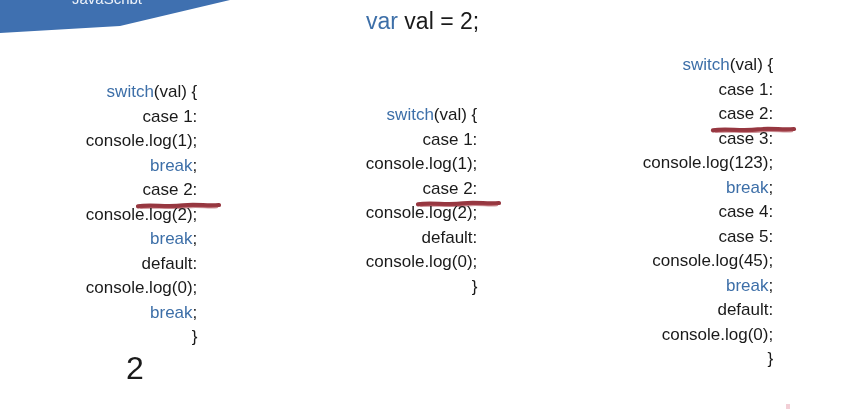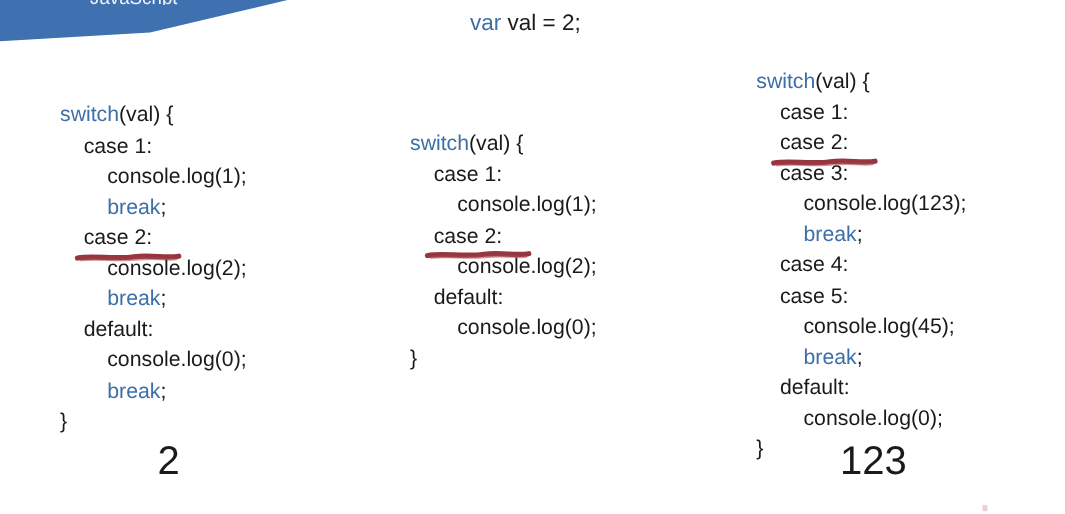--- a/index.html
+++ b/index.html
@@ -37,34 +37,35 @@
     color: #eef3fa;
     white-space: nowrap;
     overflow: hidden;
     height: 13px;
     line-height: 15px;
   }
 
   
   #decl {
     position: absolute;
-    left: 376px;
+    left: 366px;
     top: 8px;
-    font-size: 18px;
+    font-size: 23px;
     color: #1a1a1a;
     white-space: pre;
   }
 
   
   .code-block {
     position: absolute;
     font-size: 17px;
     line-height: 24.5px;
     color: #1a1a1a;
     white-space: pre;
+    text-align: right;
   }
   #block-1 { left: 48px;  top: 80px;  }
   #block-2 { left: 328px; top: 103px; }
   #block-3 { left: 605px; top: 53px;  }
 
   .code-line {
     position: relative;
     white-space: pre;
     height: 24.5px;
   }
@@ -124,16 +125,15 @@
   <div class="code-block" id="block-2"><div class="code-line"><span class="marker-wrap"><span class="kw">switch</span><span class="plain">(val) {</span></span></div><div class="code-line"><span class="plain">    </span><span class="marker-wrap"><span class="plain">case 1:</span></span></div><div class="code-line"><span class="plain">        </span><span class="marker-wrap"><span class="plain">console.log(1);</span></span></div><div class="code-line"><span class="plain">    </span><span class="marker-wrap"><span class="plain">case 2:</span><span class="marker-underline"><svg width="84" height="9" viewBox="0 0 84 9" xmlns="http://www.w3.org/2000/svg">
               <path d="M1 5.4 C 14 3.2, 30 6.6, 46 4.4 C 60 2.8, 72 5.6, 82 4.0" stroke="#8d2630" stroke-width="4.2" stroke-linecap="round" fill="none" opacity="0.92"></path>
               <path d="M4 7.0 C 18 5.6, 34 8.0, 50 6.3 C 62 5.0, 72 7.2, 80 6.2" stroke="#a8414b" stroke-width="2.2" stroke-linecap="round" fill="none" opacity="0.55"></path>
             </svg></span></span></div><div class="code-line"><span class="plain">        </span><span class="marker-wrap"><span class="plain">console.log(2);</span></span></div><div class="code-line"><span class="plain">    </span><span class="marker-wrap"><span class="plain">default:</span></span></div><div class="code-line"><span class="plain">        </span><span class="marker-wrap"><span class="plain">console.log(0);</span></span></div><div class="code-line"><span class="marker-wrap"><span class="plain">}</span></span></div></div>
   <div class="code-block" id="block-3"><div class="code-line"><span class="marker-wrap"><span class="kw">switch</span><span class="plain">(val) {</span></span></div><div class="code-line"><span class="plain">    </span><span class="marker-wrap"><span class="plain">case 1:</span></span></div><div class="code-line"><span class="plain">    </span><span class="marker-wrap"><span class="plain">case 2:</span><span class="marker-underline"><svg width="84" height="9" viewBox="0 0 84 9" xmlns="http://www.w3.org/2000/svg">
               <path d="M1 5.4 C 14 3.2, 30 6.6, 46 4.4 C 60 2.8, 72 5.6, 82 4.0" stroke="#8d2630" stroke-width="4.2" stroke-linecap="round" fill="none" opacity="0.92"></path>
               <path d="M4 7.0 C 18 5.6, 34 8.0, 50 6.3 C 62 5.0, 72 7.2, 80 6.2" stroke="#a8414b" stroke-width="2.2" stroke-linecap="round" fill="none" opacity="0.55"></path>
             </svg></span></span></div><div class="code-line"><span class="plain">    </span><span class="marker-wrap"><span class="plain">case 3:</span></span></div><div class="code-line"><span class="plain">        </span><span class="marker-wrap"><span class="plain">console.log(123);</span></span></div><div class="code-line"><span class="plain">        </span><span class="marker-wrap"><span class="kw">break</span><span class="plain">;</span></span></div><div class="code-line"><span class="plain">    </span><span class="marker-wrap"><span class="plain">case 4:</span></span></div><div class="code-line"><span class="plain">    </span><span class="marker-wrap"><span class="plain">case 5:</span></span></div><div class="code-line"><span class="plain">        </span><span class="marker-wrap"><span class="plain">console.log(45);</span></span></div><div class="code-line"><span class="plain">        </span><span class="marker-wrap"><span class="kw">break</span><span class="plain">;</span></span></div><div class="code-line"><span class="plain">    </span><span class="marker-wrap"><span class="plain">default:</span></span></div><div class="code-line"><span class="plain">        </span><span class="marker-wrap"><span class="plain">console.log(0);</span></span></div><div class="code-line"><span class="marker-wrap"><span class="plain">}</span></span></div></div>
 
   <div class="result" id="result-1">2</div>
-  <div class="result" id="result-3">123</div>
 
   <div id="corner-mark"></div>
 </div>
 
 </body></html>

